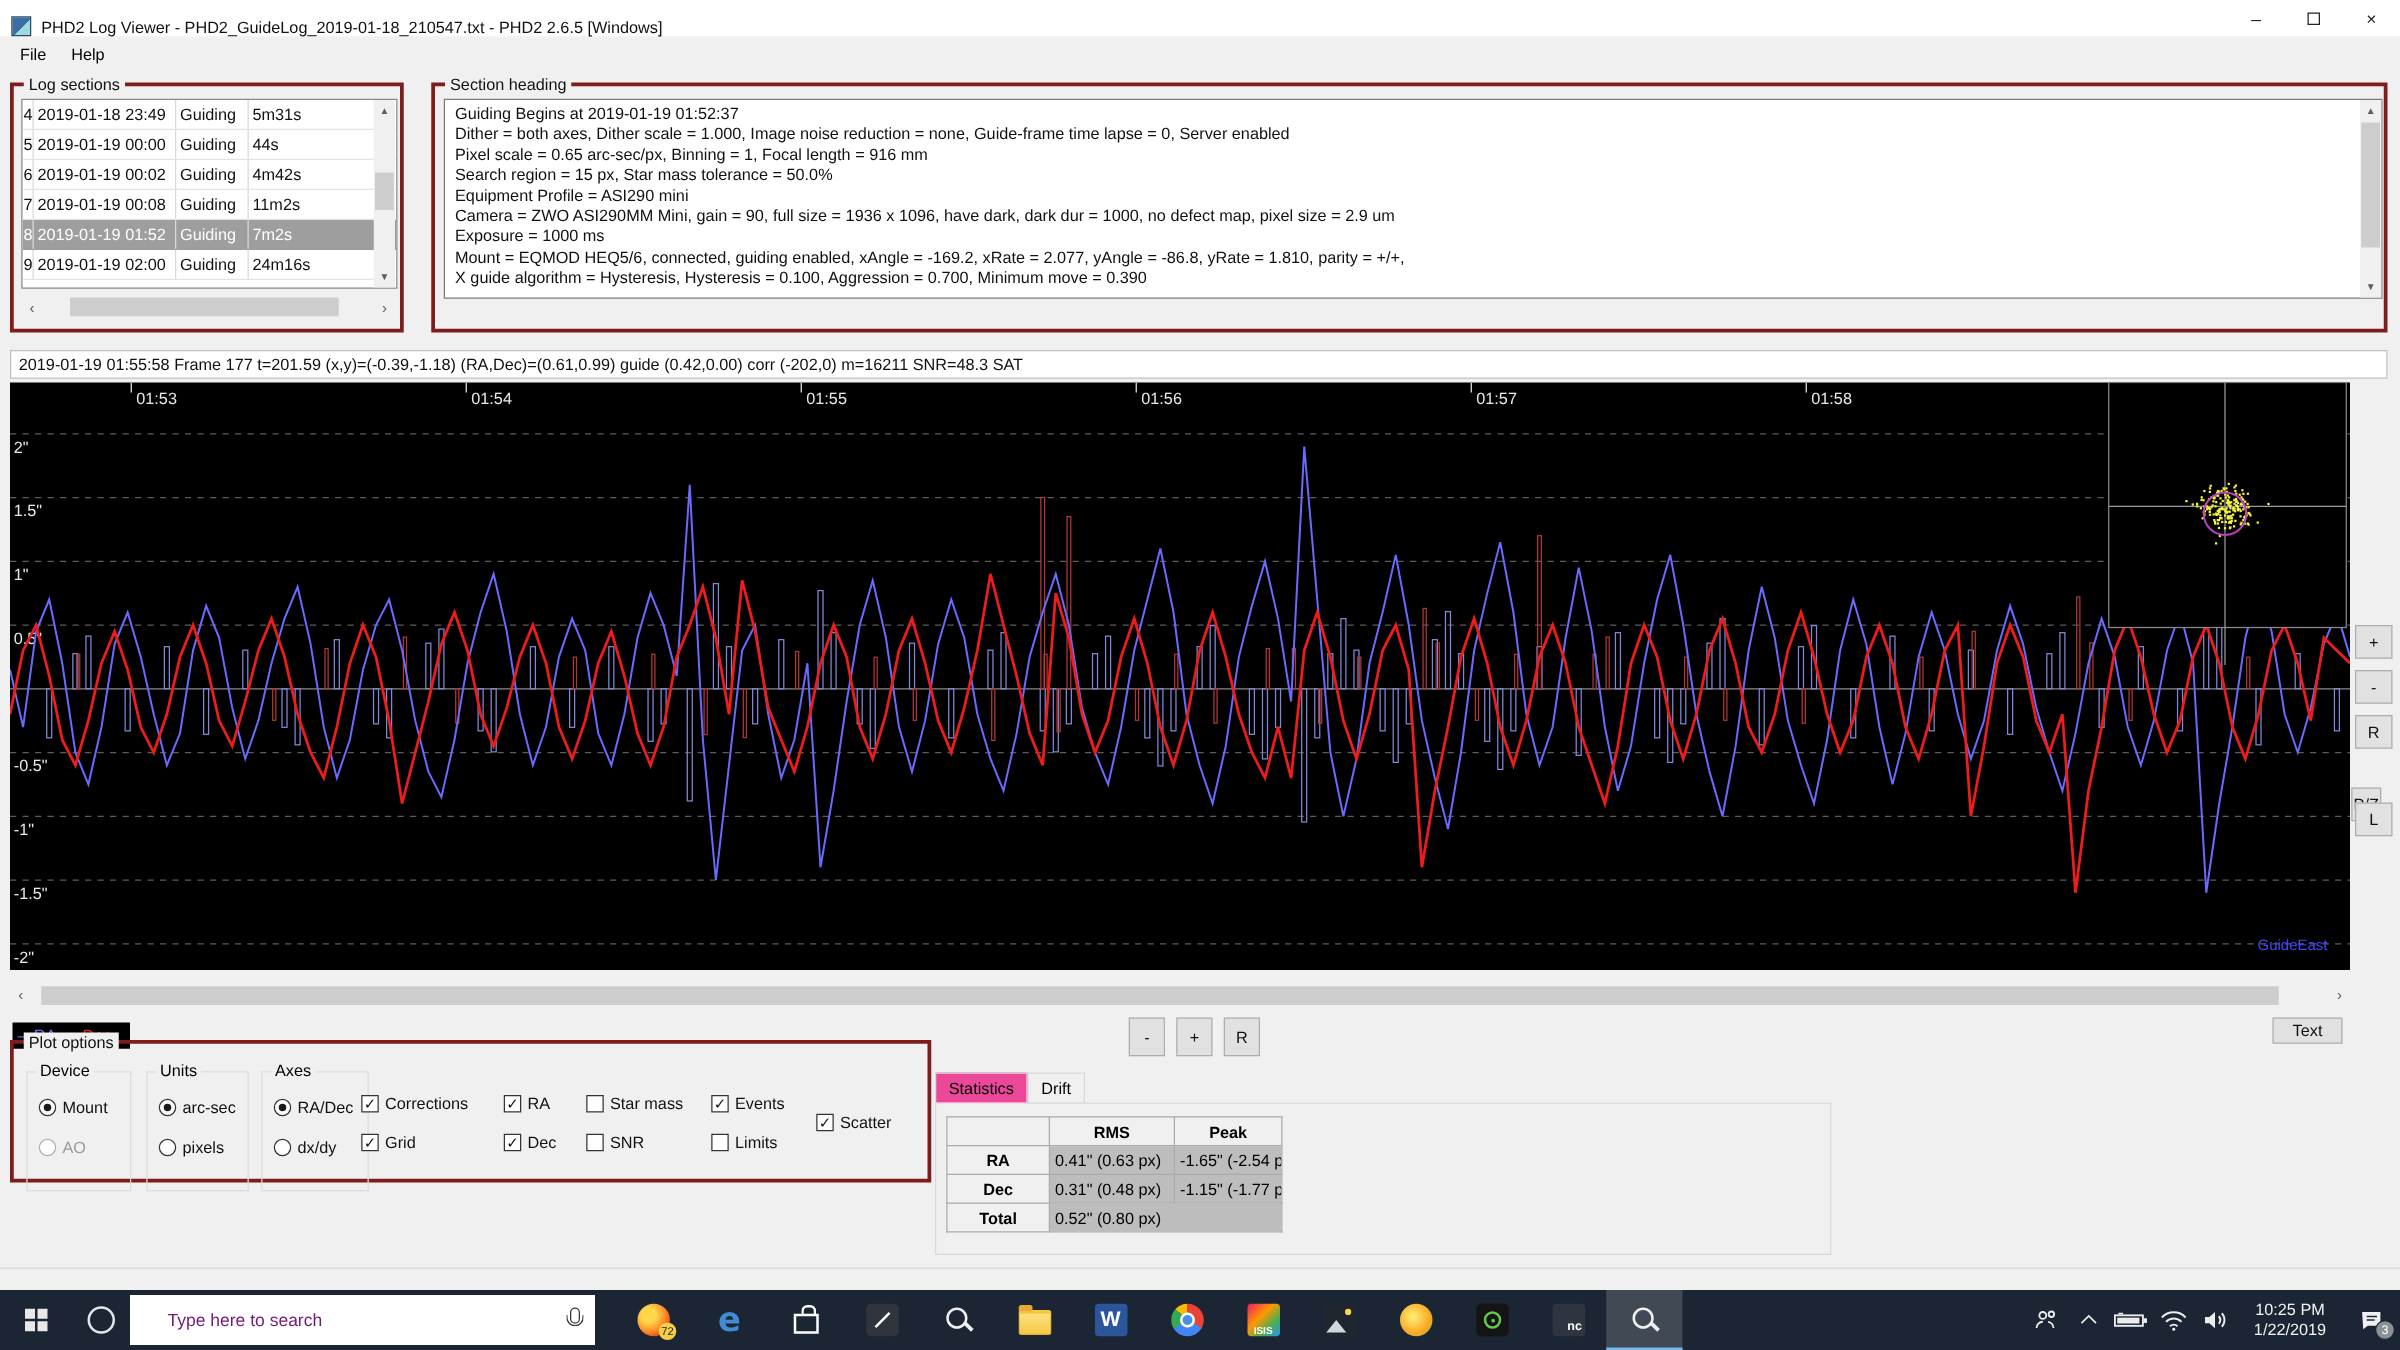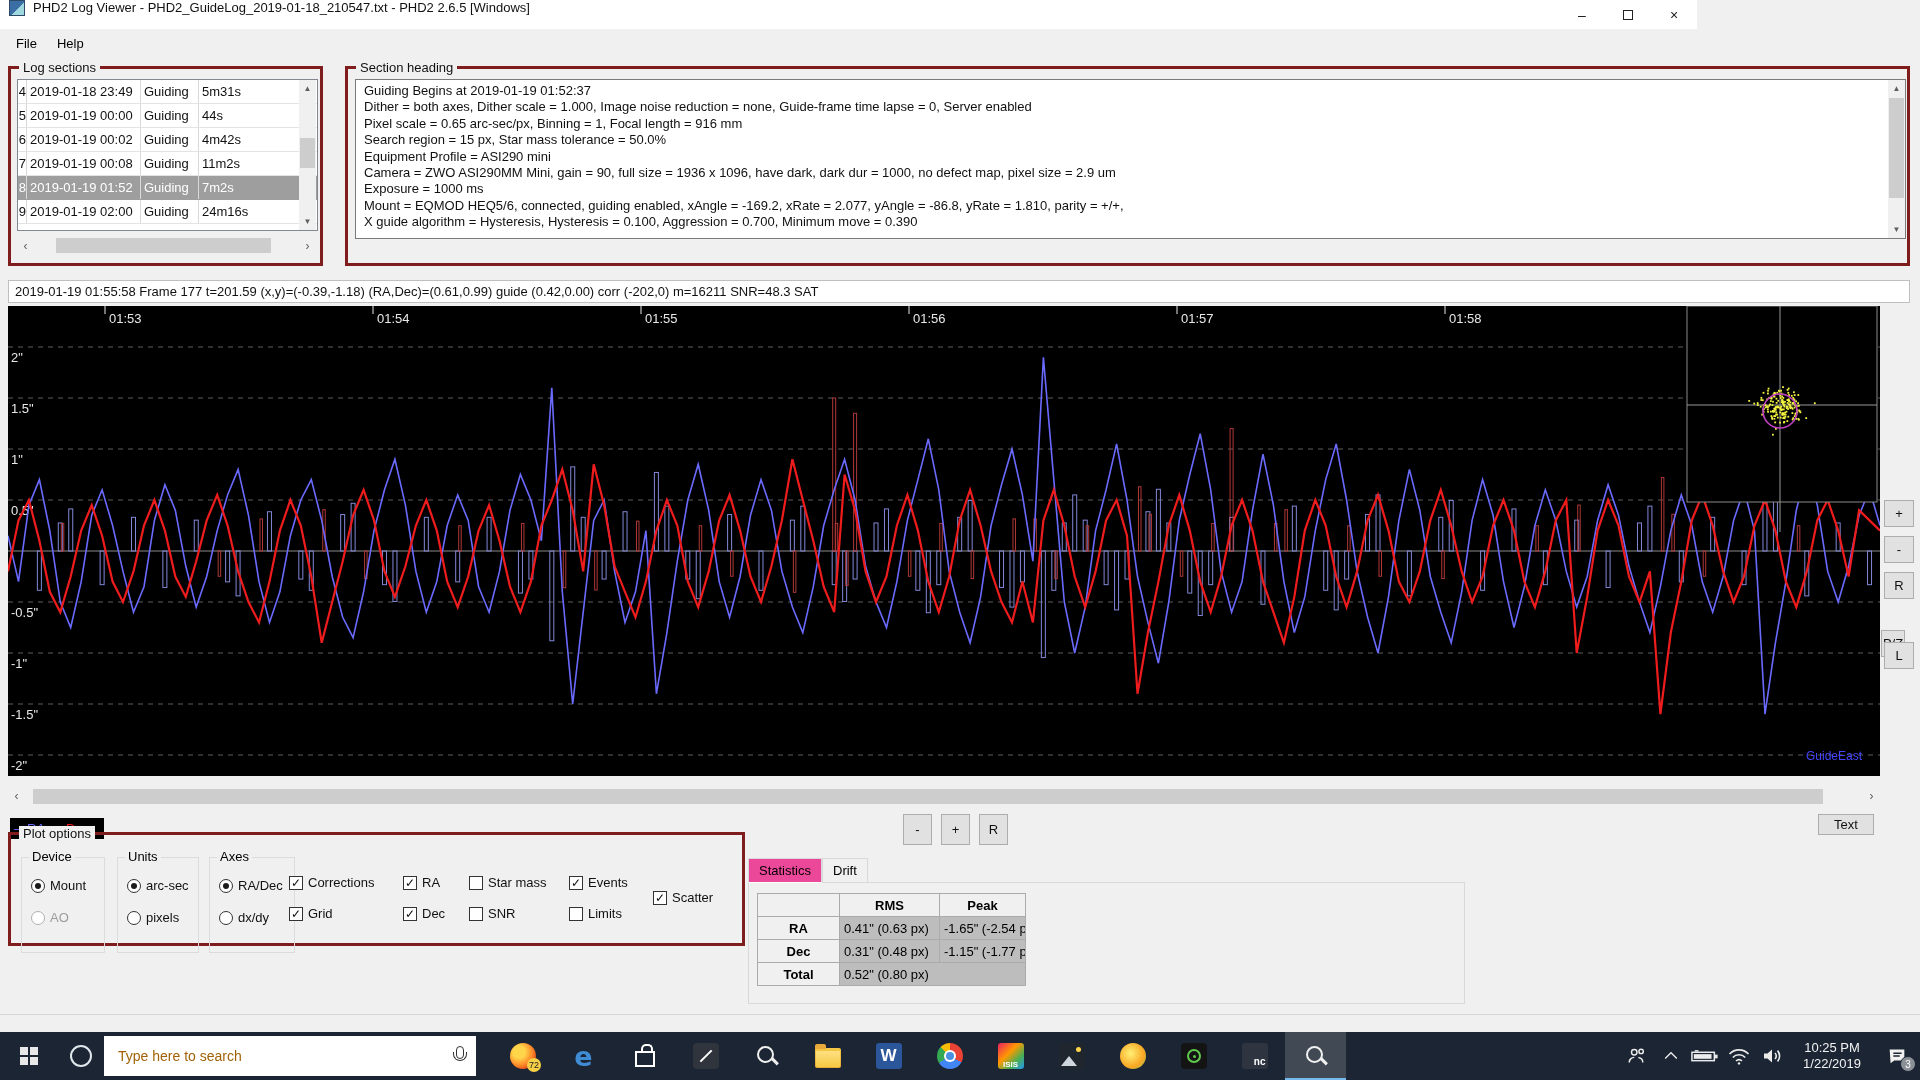--- a/index.html
+++ b/index.html
@@ -1,21 +1,21 @@
 <!DOCTYPE html>
 <html><head>
 <meta charset="utf-8">
 <style>
   * { margin:0; padding:0; box-sizing:border-box; }
   html,body { width:1920px; height:1080px; overflow:hidden;
     font-family:"Liberation Sans", sans-serif; background:#f0f0f0; }
   .abs { position:absolute; }
   
-  .titlebar { left:0; top:0; width:1697px; height:30px; background:#ffffff;
-    display:flex; align-items:flex-start; border-bottom:1px solid #f0f0f0;}
+  .titlebar { left:0; top:0; width:1920px; height:30px; background:#ffffff;
+    display:flex; align-items:flex-end; border-bottom:1px solid #f0f0f0;}
   .app-ico { width:16px; height:16px; margin-left:9px; background:linear-gradient(135deg,#3a6ea5 0 55%,#9fd8df 55%); border:1px solid #2c4a66;}
   .title-text { font-size:13px; color:#111; margin-left:8px; }
   .winbtns { position:absolute; right:0; top:0; height:30px; display:flex; }
   .winbtn { width:46px; height:30px; display:flex; align-items:center; justify-content:center;
     font-size:14px; color:#222; }
   .winbtn .sq { width:10px; height:10px; border:1px solid #222; }
   .menubar { left:0; top:30px; width:1920px; height:26px; background:#f0f0f0;
     display:flex; align-items:center; gap:4px; padding-left:8px; font-size:13px; }
   .menuitem { padding:3px 8px; }
   
@@ -86,21 +86,21 @@
   .divline { left:0; top:1014px; width:1920px; height:1px; background:#d6d6d6; }
   
   .taskbar { left:0; top:1032px; width:1920px; height:48px; background:#1b2533; display:flex; align-items:center;}
   .tb-start { width:58px; height:48px; display:flex; align-items:center; justify-content:center;}
   .winlogo { display:grid; grid-template-columns:8px 8px; grid-template-rows:8px 8px; gap:2px;}
   .winlogo span { background:#e8e8e8; }
   .tb-cortana { width:46px; height:48px; display:flex; align-items:center; justify-content:center;}
   .cortana-ring { width:22px; height:22px; border:2px solid #dfe6ec; border-radius:50%;}
   .tb-search { width:372px; height:40px; background:#fff; display:flex; align-items:center;
     padding:0 10px; position:relative; }
-  .tb-search .ph { font-size:14px; color:#a16207; margin-left:4px; flex:1;}
+  .tb-search .ph { font-size:14px; color:#701a75; margin-left:20px; flex:1;}
   .mic { width:14px; height:20px; position:relative; }
   .mic:before { content:""; position:absolute; left:4px; top:0; width:6px; height:11px; border:1.5px solid #333; border-radius:4px;}
   .mic:after { content:""; position:absolute; left:1px; top:6px; width:12px; height:8px; border:1.5px solid #333; border-top:none; border-radius:0 0 8px 8px;}
   .tb-apps { display:flex; height:48px; margin-left:16px; }
   .app { width:61px; height:48px; display:flex; align-items:center; justify-content:center; position:relative;}
   .app.active { background:rgba(255,255,255,.17); box-shadow:inset 0 -2px 0 #76b9ed; }
   .badge { position:absolute; font-size:9px; background:#f7cf46; color:#222; border-radius:50%;
     width:14px; height:14px; display:flex; align-items:center; justify-content:center; right:12px; bottom:8px;}
   .tb-tray { margin-left:auto; display:flex; align-items:center; height:48px; }
   .tray { width:34px; height:48px; display:flex; align-items:center; justify-content:center; }

